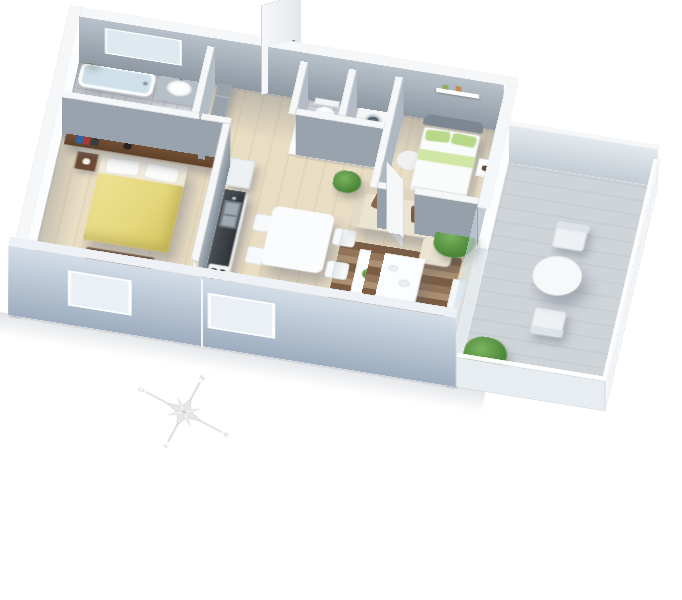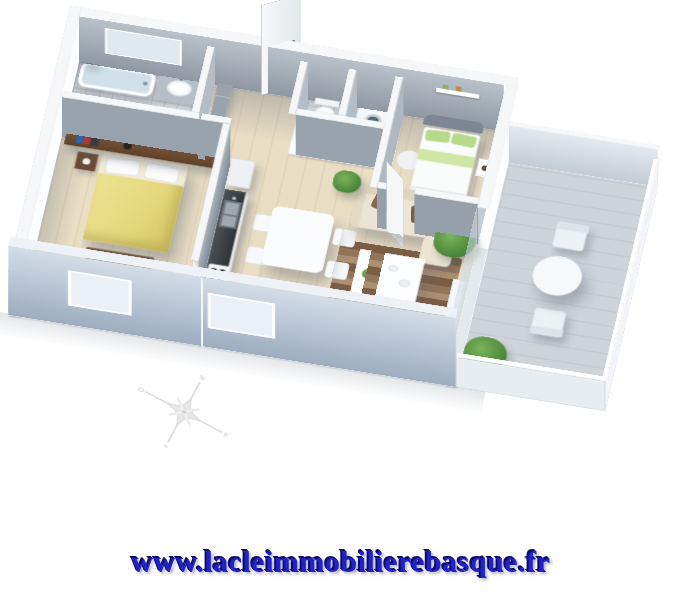--- a/index.html
+++ b/index.html
@@ -292,15 +292,14 @@
       <polygon points="0,-20 5,-5 20,0 5,5 0,20 -5,5 -20,0 -5,-5" fill="#e8e8e8" stroke="#d2d2d2" stroke-width="1"></polygon>
       <polygon points="13,-13 4,0 13,13 0,4 -13,13 -4,0 -13,-13 0,-4" fill="#f0f0f0" stroke="#dadada" stroke-width="0.8"></polygon>
       <circle cx="0" cy="0" r="2.4" fill="#cfcfcf"></circle>
       <text x="0" y="-50" text-anchor="middle">N</text>
       <text x="51" y="3" text-anchor="middle">E</text>
       <text x="0" y="56" text-anchor="middle">S</text>
       <text x="-51" y="3" text-anchor="middle">O</text>
     </g>
   </svg>
 
-  <div class="footer">www.lacleimmobilierebasque.fr</div>
 
 </div>
 
 </body></html>

